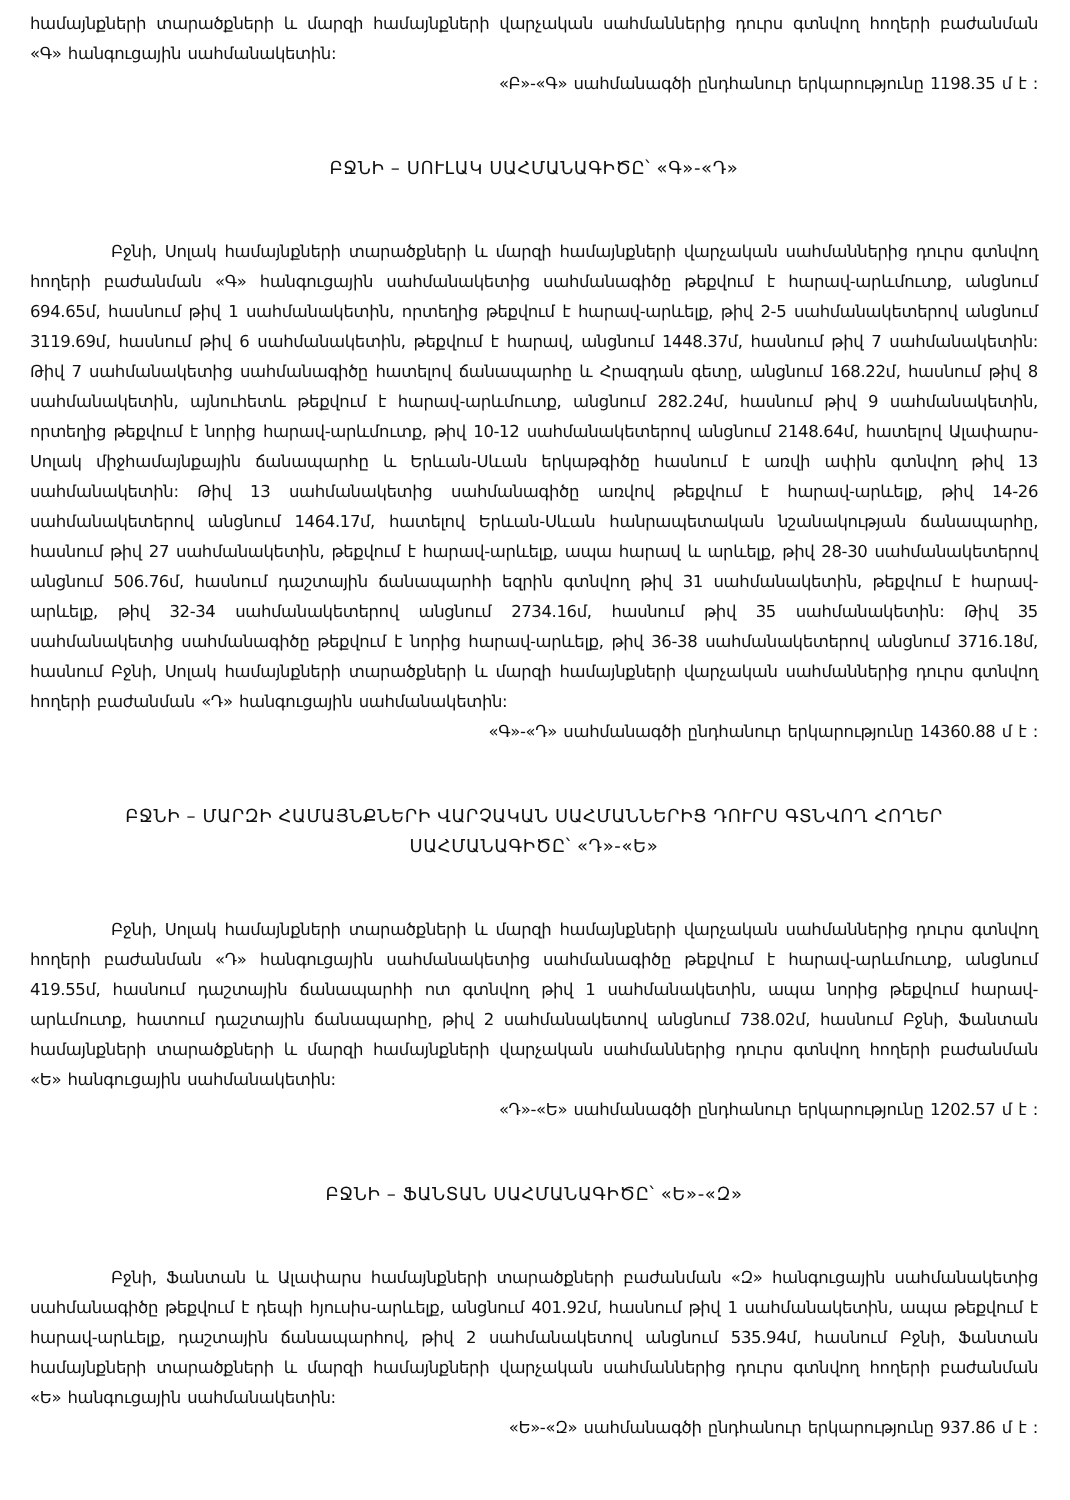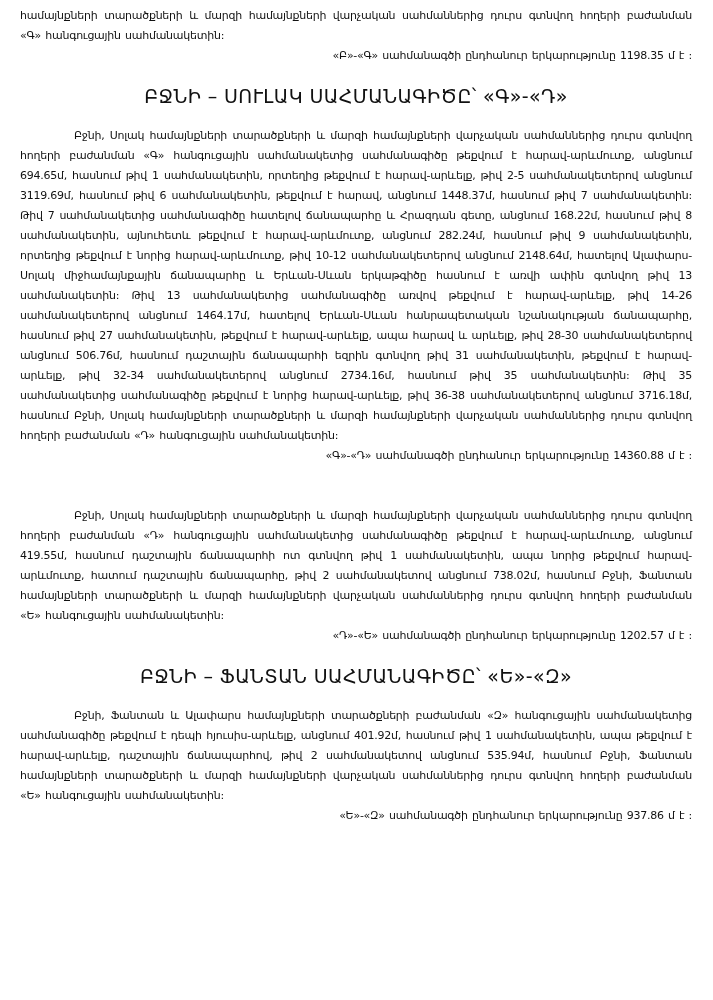--- a/index.html
+++ b/index.html
@@ -25,23 +25,23 @@
       margin: 0;
       font-size: 11px;
       line-height: 20px;
       text-align: justify;
       letter-spacing: -0.25px;
       word-spacing: 1px;
     }
     p.indent { text-indent: 54px; }
     p.total { padding-left: 54px; text-align: right; }
     h2 {
-      margin: 0;
+      margin: 16px;
       font-weight: normal;
-      font-size: 19px;
+      font-size: 12px;
       line-height: 20px;
       text-align: center;
       letter-spacing: 0.4px;
     }
     .gap-after-total { height: 20px; }
     .gap-after-heading { height: 20px; }
   </style>
 </head>
 <body>
 
@@ -57,20 +57,21 @@
   <section>
     <h2>ԲՋՆԻ – ՍՈՒԼԱԿ ՍԱՀՄԱՆԱԳԻԾԸ՝ «Գ»-«Դ»</h2>
     <div class="gap-after-heading"></div>
     <p class="indent">Բջնի, Սոլակ համայնքների տարածքների և մարզի համայնքների վարչական սահմաններից դուրս գտնվող հողերի բաժանման «Գ» հանգուցային սահմանակետից սահմանագիծը թեքվում է հարավ-արևմուտք, անցնում 694.65մ, հասնում թիվ 1 սահմանակետին, որտեղից թեքվում է հարավ-արևելք, թիվ 2-5 սահմանակետերով անցնում 3119.69մ, հասնում թիվ 6 սահմանակետին, թեքվում է հարավ, անցնում 1448.37մ, հասնում թիվ 7 սահմանակետին: Թիվ 7 սահմանակետից սահմանագիծը հատելով ճանապարհը և Հրազդան գետը, անցնում 168.22մ, հասնում թիվ 8 սահմանակետին, այնուհետև թեքվում է հարավ-արևմուտք, անցնում 282.24մ, հասնում թիվ 9 սահմանակետին, որտեղից թեքվում է նորից հարավ-արևմուտք, թիվ 10-12 սահմանակետերով անցնում 2148.64մ, հատելով Ալափարս-Սոլակ միջհամայնքային ճանապարհը և Երևան-Սևան երկաթգիծը հասնում է առվի ափին գտնվող թիվ 13 սահմանակետին: Թիվ 13 սահմանակետից սահմանագիծը առվով թեքվում է հարավ-արևելք, թիվ 14-26 սահմանակետերով անցնում 1464.17մ, հատելով Երևան-Սևան հանրապետական նշանակության ճանապարհը, հասնում թիվ 27 սահմանակետին, թեքվում է հարավ-արևելք,  ապա հարավ և արևելք, թիվ 28-30 սահմանակետերով անցնում 506.76մ, հասնում դաշտային ճանապարհի եզրին գտնվող թիվ 31 սահմանակետին, թեքվում է հարավ-արևելք, թիվ 32-34 սահմանակետերով անցնում 2734.16մ, հասնում թիվ 35 սահմանակետին: Թիվ 35 սահմանակետից սահմանագիծը թեքվում է նորից հարավ-արևելք, թիվ 36-38 սահմանակետերով անցնում 3716.18մ, հասնում Բջնի, Սոլակ համայնքների տարածքների և մարզի համայնքների վարչական սահմաններից դուրս գտնվող հողերի բաժանման «Դ» հանգուցային սահմանակետին:</p>
     <p class="total">«Գ»-«Դ» սահմանագծի ընդհանուր երկարությունը 14360.88 մ է :</p>
   </section>
 
   <div class="gap-after-total"></div>
 
   <section>
+    <h2>ԲՋՆԻ – ՄԱՐԶԻ ՀԱՄԱՅՆՔՆԵՐԻ ՎԱՐՉԱԿԱՆ ՍԱՀՄԱՆՆԵՐԻՑ ԴՈՒՐՍ ԳՏՆՎՈՂ ՀՈՂԵՐ ՍԱՀՄԱՆԱԳԻԾԸ՝ «Դ»-«Ե»</h2>
     <div class="gap-after-heading"></div>
     <p class="indent">Բջնի, Սոլակ համայնքների տարածքների և մարզի համայնքների վարչական սահմաններից դուրս գտնվող հողերի բաժանման «Դ» հանգուցային  սահմանակետից սահմանագիծը թեքվում է հարավ-արևմուտք, անցնում 419.55մ, հասնում դաշտային ճանապարհի ոտ գտնվող թիվ 1 սահմանակետին, ապա նորից թեքվում հարավ-արևմուտք, հատում դաշտային ճանապարհը, թիվ 2 սահմանակետով անցնում 738.02մ, հասնում Բջնի, Ֆանտան համայնքների տարածքների և մարզի համայնքների վարչական սահմաններից դուրս գտնվող հողերի բաժանման «Ե» հանգուցային սահմանակետին:</p>
     <p class="total">«Դ»-«Ե» սահմանագծի ընդհանուր երկարությունը 1202.57 մ է :</p>
   </section>
 
   <div class="gap-after-total"></div>
 
   <section>
     <h2>ԲՋՆԻ – ՖԱՆՏԱՆ ՍԱՀՄԱՆԱԳԻԾԸ՝ «Ե»-«Զ»</h2>
     <div class="gap-after-heading"></div>

